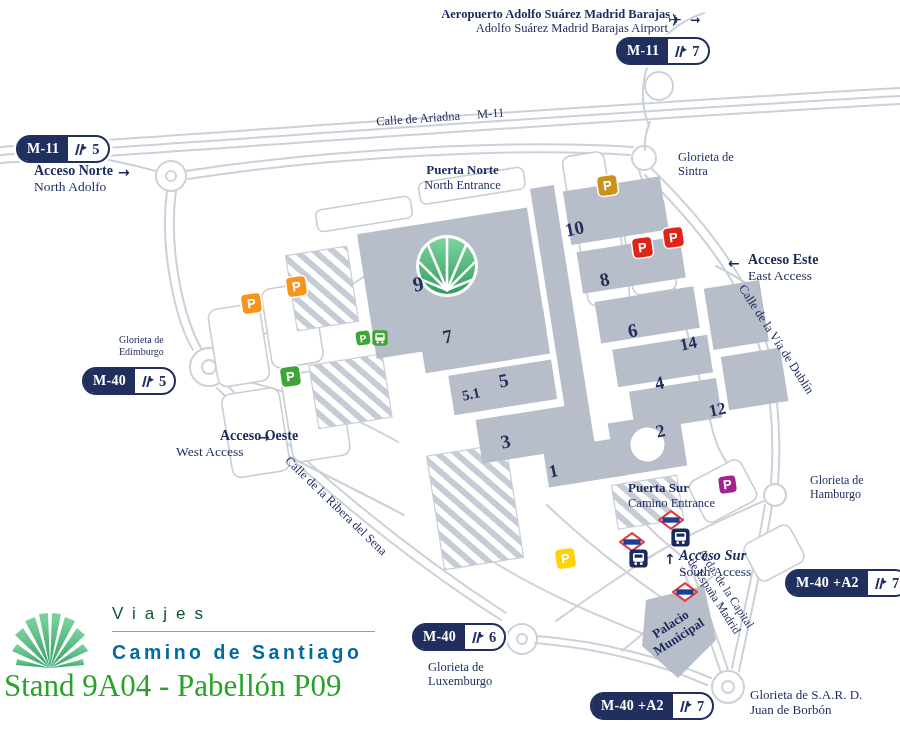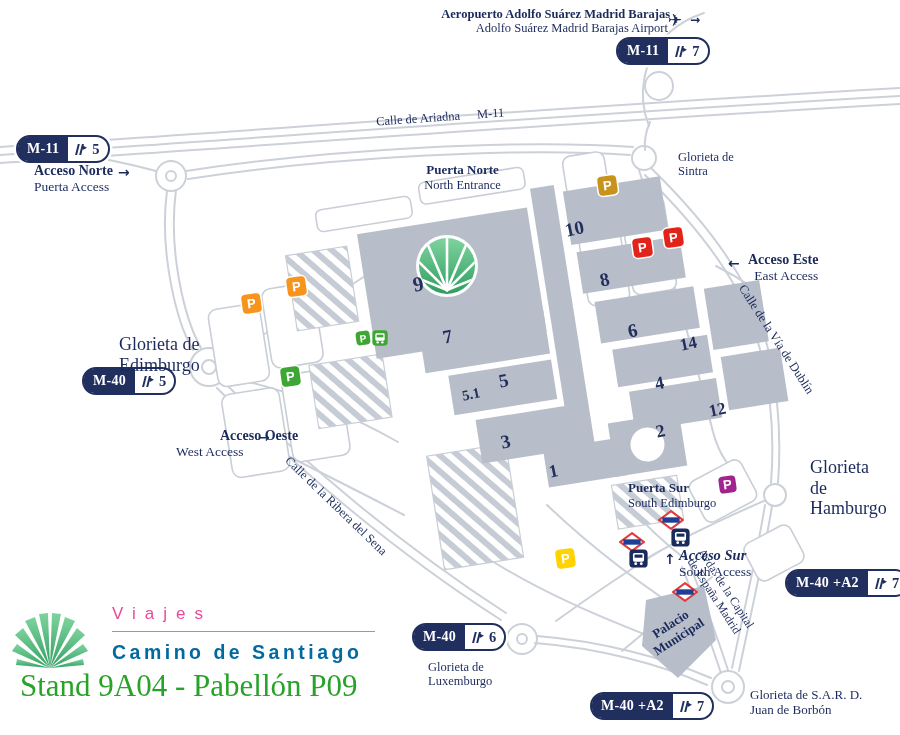--- a/index.html
+++ b/index.html
@@ -20,25 +20,25 @@
   .badge{position:absolute;display:inline-flex;align-items:stretch;height:24px;
          border:2px solid #202f5e;border-radius:14px;background:#fff;
          box-shadow:0 0 0 2.5px #fff;}
   .badge-road{background:#202f5e;color:#fff;font-weight:bold;font-size:14px;
               padding:0 9px;border-radius:10px 0 0 10px;display:flex;align-items:center;
               letter-spacing:.3px;white-space:nowrap;}
   .badge-right{display:flex;align-items:center;gap:4px;padding:0 8px 0 6px;
                color:#202f5e;font-weight:bold;font-size:14.5px;}
   .metroic,.busic{position:absolute;}
   .footer-viajes{position:absolute;left:112px;top:604px;font-family:"Liberation Sans",sans-serif;
-                 font-size:17px;letter-spacing:9px;color:#ec4899;}
+                 font-size:17px;letter-spacing:9px;color:#14532d;}
   .footer-div{position:absolute;left:112px;top:631px;width:263px;height:1px;background:#9a9a9a;}
   .footer-brand{position:absolute;left:112px;top:641px;font-family:"Liberation Sans",sans-serif;
                 font-size:19.5px;font-weight:bold;letter-spacing:3.5px;color:#0369a1;}
-  .footer-stand{position:absolute;left:20px;top:668px;font-size:31px;color:#28a228;white-space:nowrap;}
+  .footer-stand{position:absolute;left:4px;top:668px;font-size:31px;color:#28a228;white-space:nowrap;}
 </style>
 </head>
 <body>
 
 <div id="stage">
 
   <svg class="map" width="900" height="735" viewBox="0 0 900 735">
     <defs>
       <pattern id="hatch" width="12" height="12" patternUnits="userSpaceOnUse" patternTransform="rotate(-40)">
         <rect width="12" height="12" fill="#ffffff"></rect>
@@ -248,27 +248,27 @@
   </div>
   <div class="street" style="left:712px;top:332px;width:128px;transform:rotate(57deg);text-align:center;">Calle de la Vía de Dublín</div>
   <div class="street" style="left:269px;top:496px;width:128px;transform:rotate(44deg);text-align:center;">Calle de la Ribera del Sena</div>
   <div class="street" style="left:658px;top:578px;width:124px;transform:rotate(57deg);text-align:center;white-space:normal;font-size:12px;line-height:1.2;">
     <div>Avda. de la Capital</div>
     <div>de España Madrid</div>
   </div>
 
   <div class="lbl" style="left:34px;top:163px;">
     <div class="b" style="font-size:14px;">Acceso Norte</div>
-    <div style="font-size:13.5px;">Puerta Access</div>
+    <div style="font-size:13.5px;">North Adolfo</div>
   </div>
   <span class="arrow" style="left:118px;top:164px;">→</span>
 
   <div class="lbl" style="left:748px;top:252px;">
     <div class="b" style="font-size:14px;text-align:right;">Acceso Este</div>
-    <div style="font-size:13.5px;text-align:right;">East Access</div>
+    <div style="font-size:13.5px;">East Access</div>
   </div>
   <span class="arrow" style="left:728px;top:255px;">←</span>
 
   <div class="lbl" style="left:176px;top:428px;">
     <div class="b" style="font-size:14px;margin-left:44px;">Acceso Oeste</div>
     <div style="font-size:13.5px;">West Access</div>
   </div>
   <span class="arrow" style="left:258px;top:429px;">→</span>
 
   <div class="lbl" style="left:679px;top:547px;">
@@ -276,26 +276,26 @@
     <div style="font-size:13.5px;">South Access</div>
   </div>
   <span class="arrow" style="left:664px;top:551px;">↑</span>
 
   <div class="lbl ctr" style="left:405px;top:163px;width:115px;">
     <div class="b" style="font-size:13px;">Puerta Norte</div>
     <div style="font-size:12.5px;">North Entrance</div>
   </div>
   <div class="lbl" style="left:628px;top:481px;">
     <div class="b" style="font-size:13px;">Puerta Sur</div>
-    <div style="font-size:12.5px;">South Edimburgo</div>
+    <div style="font-size:12.5px;">Camino Entrance</div>
   </div>
 
   <div class="lbl" style="left:672px;top:150px;width:62px;font-size:12.5px;margin-left:6px;">Glorieta de Sintra</div>
-  <div class="lbl" style="left:119px;top:334px;width:82px;font-size:18px;">Glorieta de Edimburgo</div>
-  <div class="lbl" style="left:810px;top:457px;width:80px;font-size:18px;">Glorieta de Hamburgo</div>
+  <div class="lbl" style="left:119px;top:334px;width:82px;font-size:10px;">Glorieta de Edimburgo</div>
+  <div class="lbl" style="left:810px;top:474px;width:80px;font-size:12px;">Glorieta de Hamburgo</div>
   <div class="lbl" style="left:428px;top:660px;width:85px;font-size:12.5px;">Glorieta de Luxemburgo</div>
   <div class="lbl" style="left:750px;top:688px;width:120px;font-size:13px;">Glorieta de S.A.R. D. Juan de Borbón</div>
 
   <div class="pav" style="left:413px;top:272px;font-size:21px;">9</div>
   <div class="pav" style="left:565px;top:218px;">10</div>
   <div class="pav" style="left:600px;top:269px;">8</div>
   <div class="pav" style="left:443px;top:326px;">7</div>
   <div class="pav" style="left:628px;top:320px;">6</div>
   <div class="pav" style="left:680px;top:334px;font-size:17px;">14</div>
   <div class="pav" style="left:462px;top:386px;font-size:14.5px;">5.1</div>

